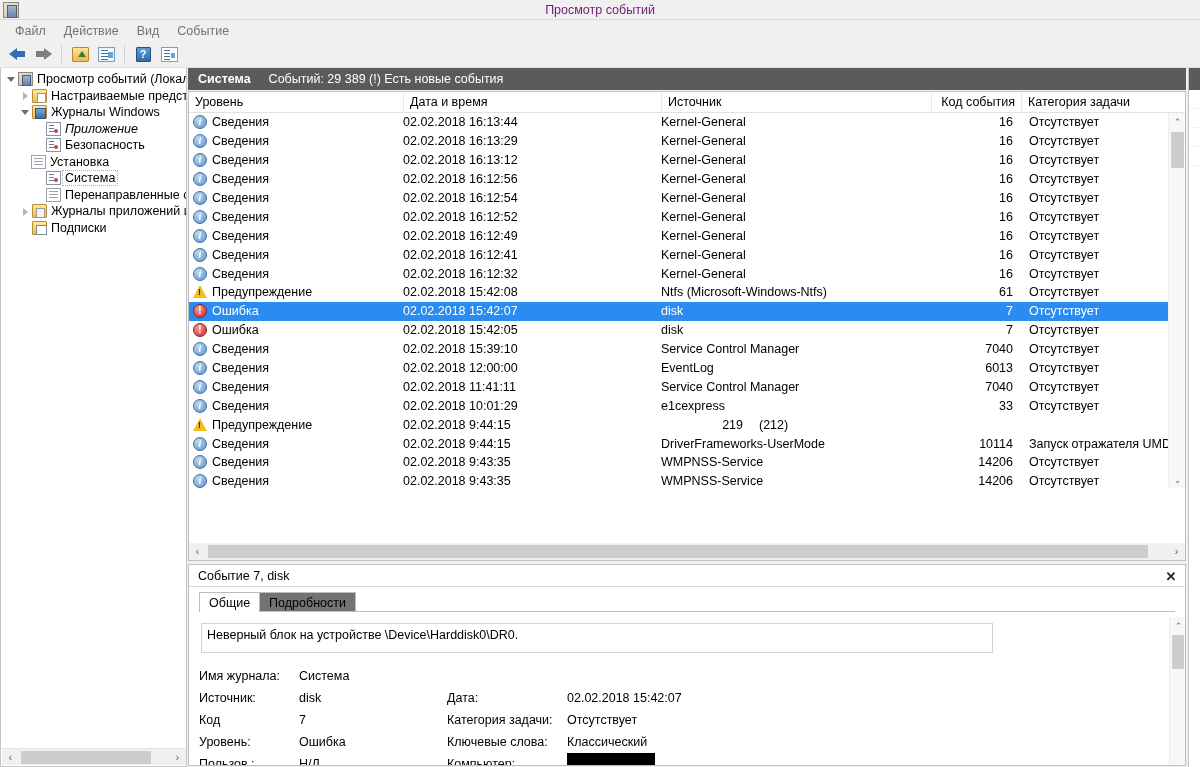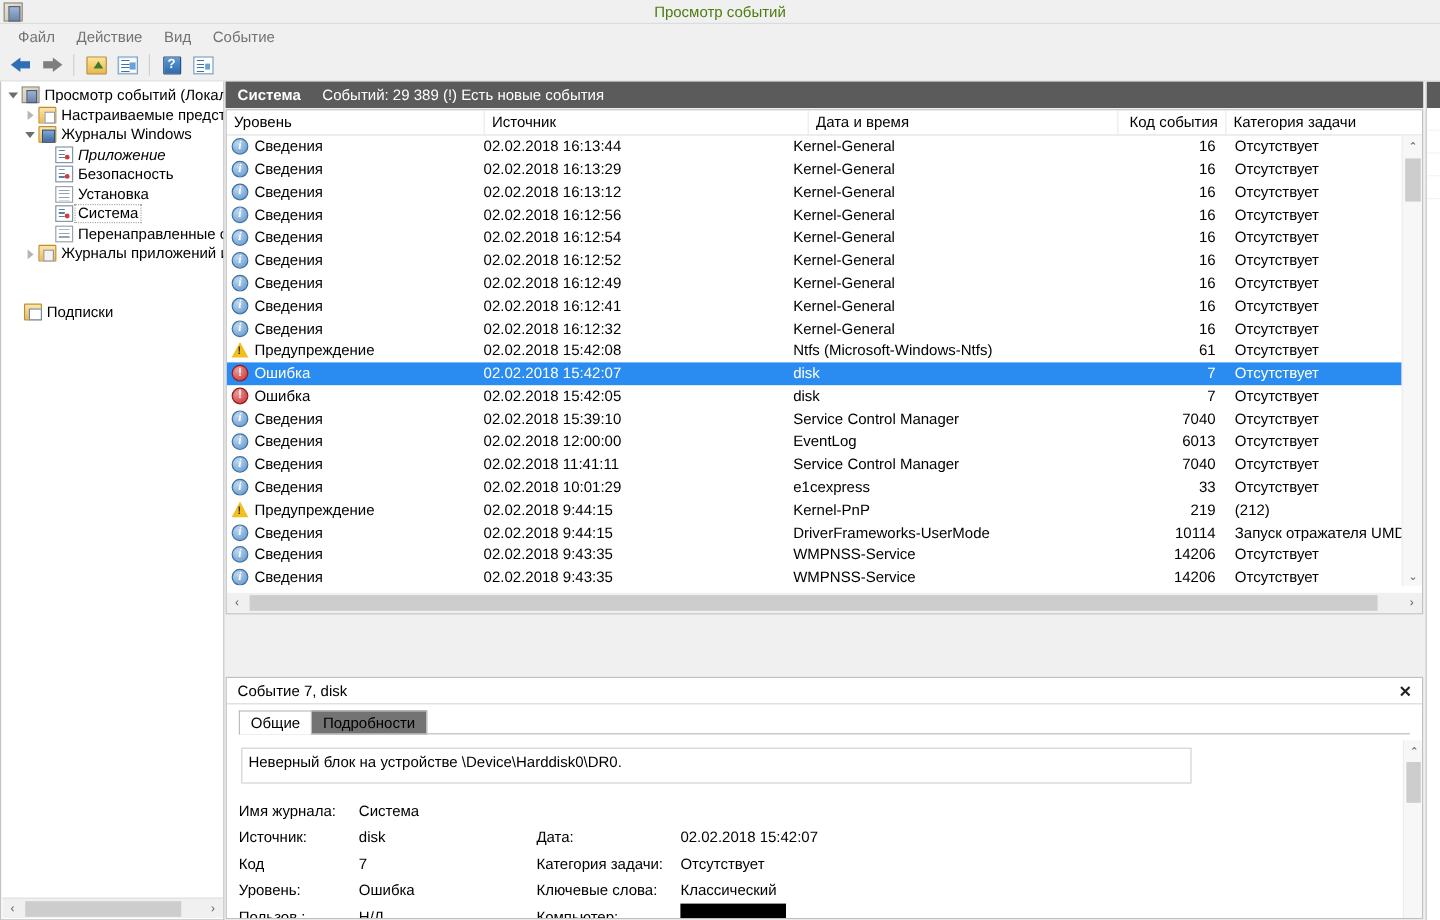--- a/index.html
+++ b/index.html
@@ -27,21 +27,21 @@
     border: 1px solid #8d8778;
   }
   .titlebar-icon::after {
     content: ""; position: absolute; left: 3px; top: 2px;
     width: 8px; height: 11px;
     background: linear-gradient(#9fb6d6,#6e86aa);
     border: 1px solid #4d5f7d;
   }
   .titlebar-title {
     position: absolute; left: 0; width: 1200px; text-align: center;
-    font-size: 12.5px; color: #4d7c0f;
+    font-size: 12.5px; color: #701a75;
   }
 
   
   .menubar {
     position: absolute; left: 0; top: 20px; width: 1200px; height: 21px;
     background: #f0f0f0;
     display: flex; align-items: center; padding-left: 6px;
   }
   .menu-item {
     padding: 2px 9px; font-size: 12.5px; color: #737373; cursor: default;
@@ -186,21 +186,21 @@
   .rightside { position: absolute; left: 187px; top: 0; width: 1001px; height: 699px; }
 
   .log-header {
     position: absolute; left: 1px; top: 0px; width: 998px; height: 22px;
     background: #5b5b5b; color: #fff; display: flex; align-items: center;
     padding-left: 10px; font-size: 12.5px;
   }
   .log-header b { font-weight: bold; margin-right: 18px; }
 
   .listpane {
-    position: absolute; left: 1px; top: 23px; width: 998px; height: 421px;
+    position: absolute; left: 1px; top: 23px; width: 998px; height: 470px;
     background: #fff; border: 1px solid #c0c0c0;
     overflow: hidden;
   }
   .col-head {
     position: absolute; left: 0; top: 0; width: 996px; height: 21px;
     background: #fff; border-bottom: 1px solid #e2e2e2;
     display: flex; align-items: center; font-size: 12.5px;
   }
   .col-head .ch { padding: 0 6px; height: 21px; display: flex; align-items: center; cursor: default; }
   .col-head .ch + .ch { border-left: 1px solid #eaeaea; }
@@ -377,41 +377,41 @@
         <div class="tree-row" style="padding-left: 32px; font-style: italic;">
           <span class="twisty"></span>
           <span class="tnode-icon ti-logdot"></span>
           <span class="tree-label">Приложение</span>
         </div>
         <div class="tree-row" style="padding-left: 32px;">
           <span class="twisty"></span>
           <span class="tnode-icon ti-logdot"></span>
           <span class="tree-label">Безопасность</span>
         </div>
-        <div class="tree-row" style="padding-left: 32px;">
+        <div class="tree-row" style="padding-left: 17px;">
           <span class="twisty"></span>
           <span class="tnode-icon ti-log"></span>
           <span class="tree-label">Установка</span>
         </div>
         <div class="tree-row sel" style="padding-left: 32px;">
           <span class="twisty"></span>
           <span class="tnode-icon ti-logdot"></span>
           <span class="tree-label">Система</span>
         </div>
         <div class="tree-row" style="padding-left: 32px;">
           <span class="twisty"></span>
           <span class="tnode-icon ti-log"></span>
           <span class="tree-label">Перенаправленные соб</span>
         </div>
         <div class="tree-row" style="padding-left: 18px;">
           <span class="twisty closed"></span>
           <span class="tnode-icon ti-folder-apps"></span>
           <span class="tree-label">Журналы приложений и сл</span>
         </div>
-        <div class="tree-row" style="padding-left: 6px; margin-top: 32px;">
+        <div class="tree-row" style="padding-left: 18px;">
           <span class="twisty"></span>
           <span class="tnode-icon ti-subs"></span>
           <span class="tree-label">Подписки</span>
         </div>
       </div>
     <div class="tree-hscroll">
       <div class="sb-arrow">‹</div>
       <div class="sb-track">
         <div class="sb-thumb-h"></div>
       </div>
@@ -422,22 +422,22 @@
   <div class="rightside">
 
     <div class="log-header">
       <b>Система</b>
       <span>Событий: 29 389 (!) Есть новые события</span>
     </div>
 
     <div class="listpane">
       <div class="col-head">
         <div class="ch c-level">Уровень</div>
+        <div class="ch c-date">Дата и время</div>
         <div class="ch c-src">Источник</div>
-        <div class="ch c-date">Дата и время</div>
         <div class="ch c-id" style="justify-content:flex-end">Код события</div>
         <div class="ch c-cat">Категория задачи</div>
       </div>
 
       <div class="rows" id="rows-container">
           <div class="row">
             <div class="c-level">
               <span class="lvl-ico lvl-info"></span>
               <span>Сведения</span>
             </div>
@@ -595,21 +595,20 @@
             <div class="c-src">e1cexpress</div>
             <div class="c-id">33</div>
             <div class="c-cat">Отсутствует</div>
           </div>
           <div class="row">
             <div class="c-level">
               <span class="lvl-ico lvl-warn"></span>
               <span>Предупреждение</span>
             </div>
             <div class="c-date">02.02.2018 9:44:15</div>
-            <div class="c-src">Kernel-PnP</div>
             <div class="c-id">219</div>
             <div class="c-cat">(212)</div>
           </div>
           <div class="row">
             <div class="c-level">
               <span class="lvl-ico lvl-info"></span>
               <span>Сведения</span>
             </div>
             <div class="c-date">02.02.2018 9:44:15</div>
             <div class="c-src">DriverFrameworks-UserMode</div>

